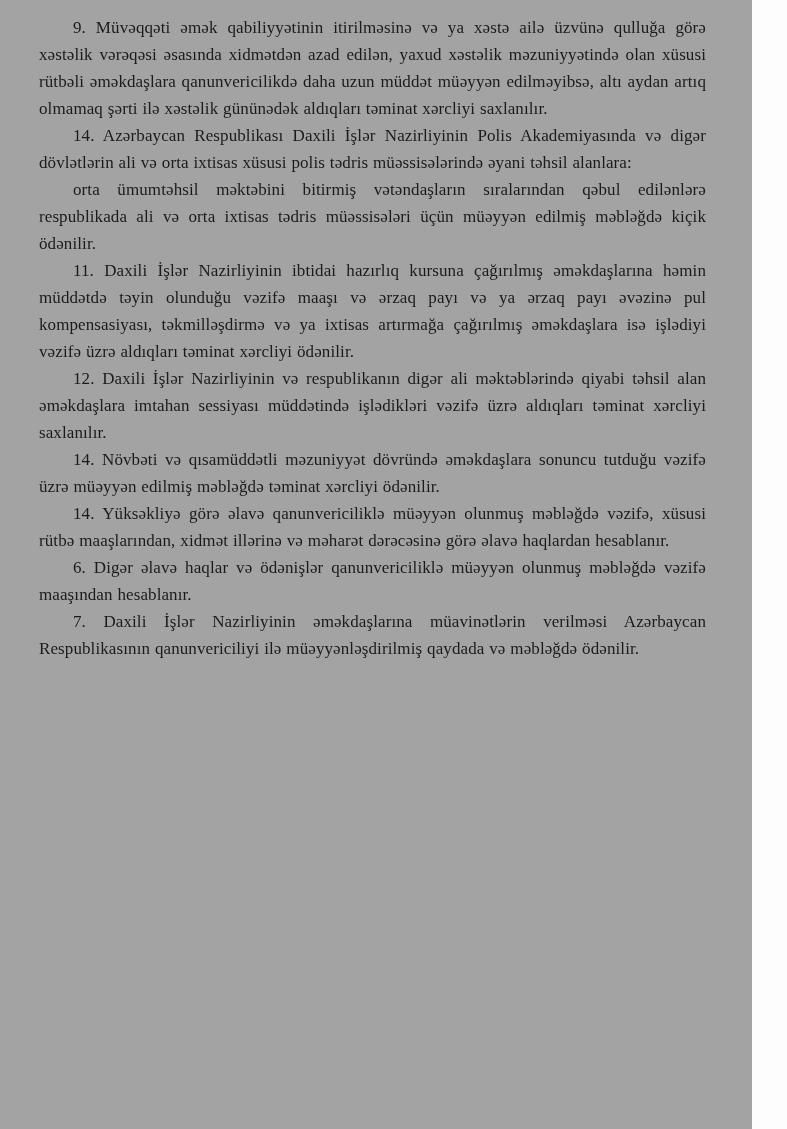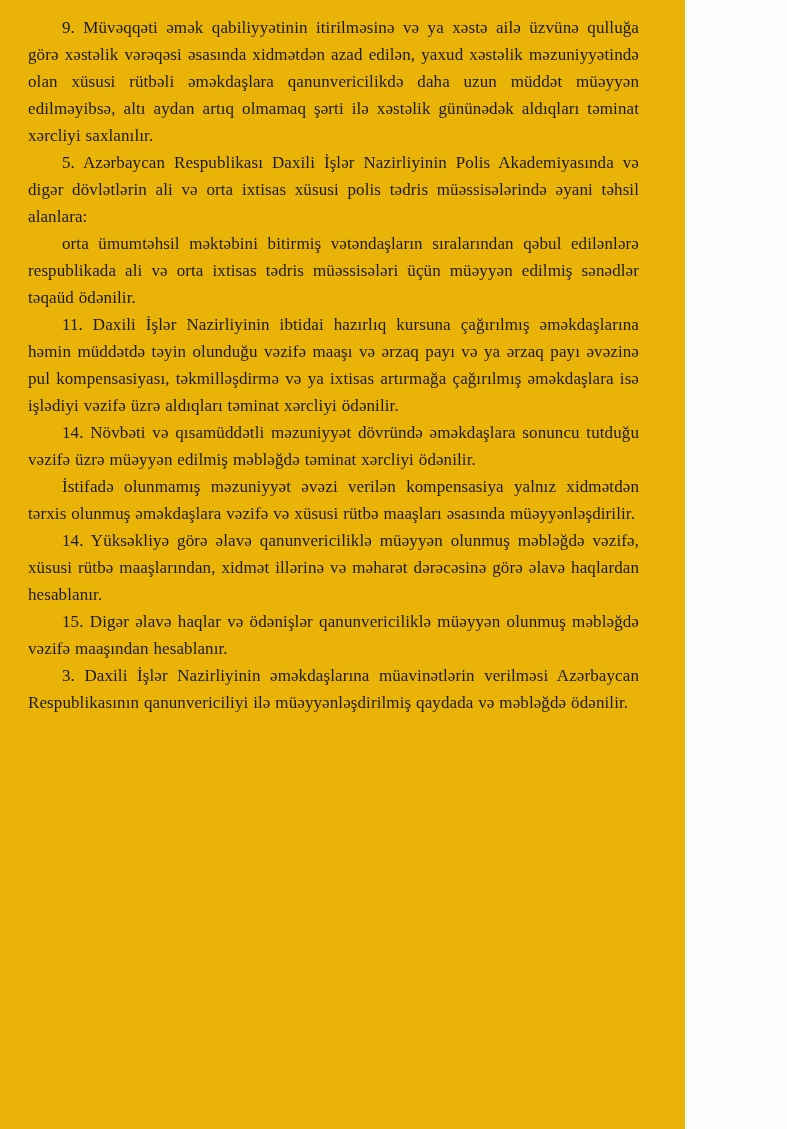--- a/index.html
+++ b/index.html
@@ -7,45 +7,45 @@
     padding: 0;
   }
   body {
     width: 787px;
     height: 1129px;
     background: #fdfdfd;
     overflow: hidden;
   }
   .page {
     box-sizing: border-box;
-    width: 685px;
+    width: 752px;
     height: 1129px;
-    padding: 14px 46px 8px 28px;
-    background: #eab308;
+    padding: 14px 46px 8px 39px;
+    background: #a3a3a3;
     font-family: "Liberation Serif", serif;
     color: #1b1b1b;
   }
   .para {
     margin: 0;
     font-size: 17px;
     line-height: 27px;
     text-align: justify;
     text-indent: 34px;
     letter-spacing: 0.1px;
     word-spacing: 0.5px;
     hyphens: auto;
     -webkit-hyphens: auto;
   }
 </style>
 </head>
 <body>
 
 <div class="page">
   <p class="para">9. Müvəqqəti əmək qabiliyyətinin itirilməsinə və ya xəstə ailə üzvünə qulluğa görə xəstəlik vərəqəsi əsasında xidmətdən azad edilən, yaxud xəstəlik məzuniyyətində olan xüsusi rütbəli əməkdaşlara qanunvericilikdə daha uzun müddət müəyyən edilməyibsə, altı aydan artıq olmamaq şərti ilə xəstəlik gününədək aldıqları təminat xərcliyi saxlanılır.</p>
-  <p class="para">5. Azərbaycan Respublikası Daxili İşlər Nazirliyinin Polis Akademiyasında və digər dövlətlərin ali və orta ixtisas xüsusi polis tədris müəssisələrində əyani təhsil alanlara:</p>
-  <p class="para">orta ümumtəhsil məktəbini bitirmiş vətəndaşların sıralarından qəbul edilənlərə respublikada ali və orta ixtisas tədris müəssisələri üçün müəyyən edilmiş sənədlər təqaüd ödənilir.</p>
+  <p class="para">14. Azərbaycan Respublikası Daxili İşlər Nazirliyinin Polis Akademiyasında və digər dövlətlərin ali və orta ixtisas xüsusi polis tədris müəssisələrində əyani təhsil alanlara:</p>
+  <p class="para">orta ümumtəhsil məktəbini bitirmiş vətəndaşların sıralarından qəbul edilənlərə respublikada ali və orta ixtisas tədris müəssisələri üçün müəyyən edilmiş məbləğdə kiçik ödənilir.</p>
   <p class="para">11. Daxili İşlər Nazirliyinin ibtidai hazırlıq kursuna çağırılmış əməkdaşlarına həmin müddətdə təyin olunduğu vəzifə maaşı və ərzaq payı və ya ərzaq payı əvəzinə pul kompensasiyası, təkmilləşdirmə və ya ixtisas artırmağa çağırılmış əməkdaşlara isə işlədiyi vəzifə üzrə aldıqları təminat xərcliyi ödənilir.</p>
+  <p class="para">12. Daxili İşlər Nazirliyinin və respublikanın digər ali məktəblərində qiyabi təhsil alan əməkdaşlara imtahan sessiyası müddətində işlədikləri vəzifə üzrə aldıqları təminat xərcliyi saxlanılır.</p>
   <p class="para">14. Növbəti və qısamüddətli məzuniyyət dövründə əməkdaşlara sonuncu tutduğu vəzifə üzrə müəyyən edilmiş məbləğdə təminat xərcliyi ödənilir.</p>
-  <p class="para">İstifadə olunmamış məzuniyyət əvəzi verilən kompensasiya yalnız xidmətdən tərxis olunmuş əməkdaşlara vəzifə və xüsusi rütbə maaşları əsasında müəyyənləşdirilir.</p>
   <p class="para">14. Yüksəkliyə görə əlavə qanunvericiliklə müəyyən olunmuş məbləğdə vəzifə, xüsusi rütbə maaşlarından, xidmət illərinə və məharət dərəcəsinə görə əlavə haqlardan hesablanır.</p>
-  <p class="para">15. Digər əlavə haqlar və ödənişlər qanunvericiliklə müəyyən olunmuş məbləğdə vəzifə maaşından hesablanır.</p>
-  <p class="para">3. Daxili İşlər Nazirliyinin əməkdaşlarına müavinətlərin verilməsi Azərbaycan Respublikasının qanunvericiliyi ilə müəyyənləşdirilmiş qaydada və məbləğdə ödənilir.</p>
+  <p class="para">6. Digər əlavə haqlar və ödənişlər qanunvericiliklə müəyyən olunmuş məbləğdə vəzifə maaşından hesablanır.</p>
+  <p class="para">7. Daxili İşlər Nazirliyinin əməkdaşlarına müavinətlərin verilməsi Azərbaycan Respublikasının qanunvericiliyi ilə müəyyənləşdirilmiş qaydada və məbləğdə ödənilir.</p>
 </div>
 
 </body></html>

